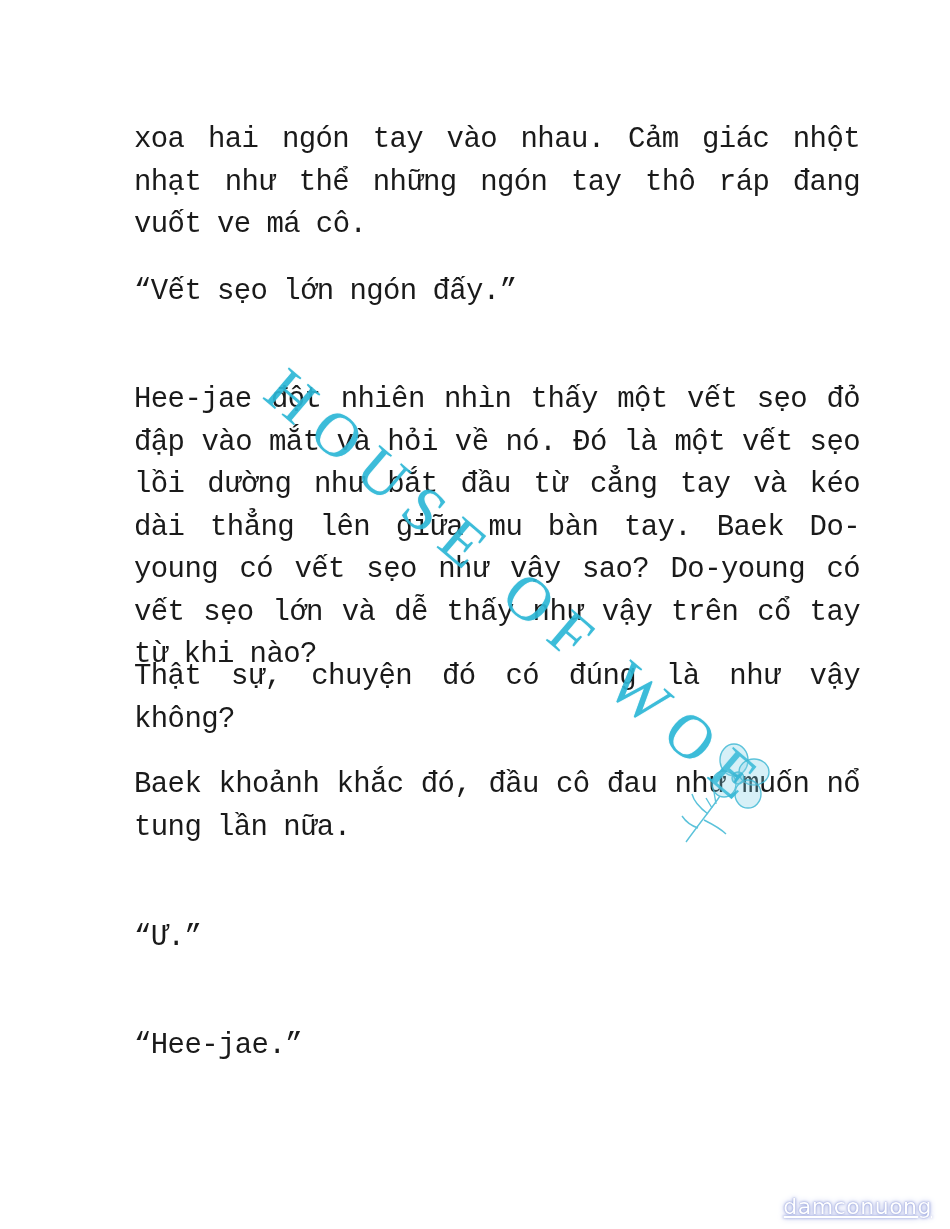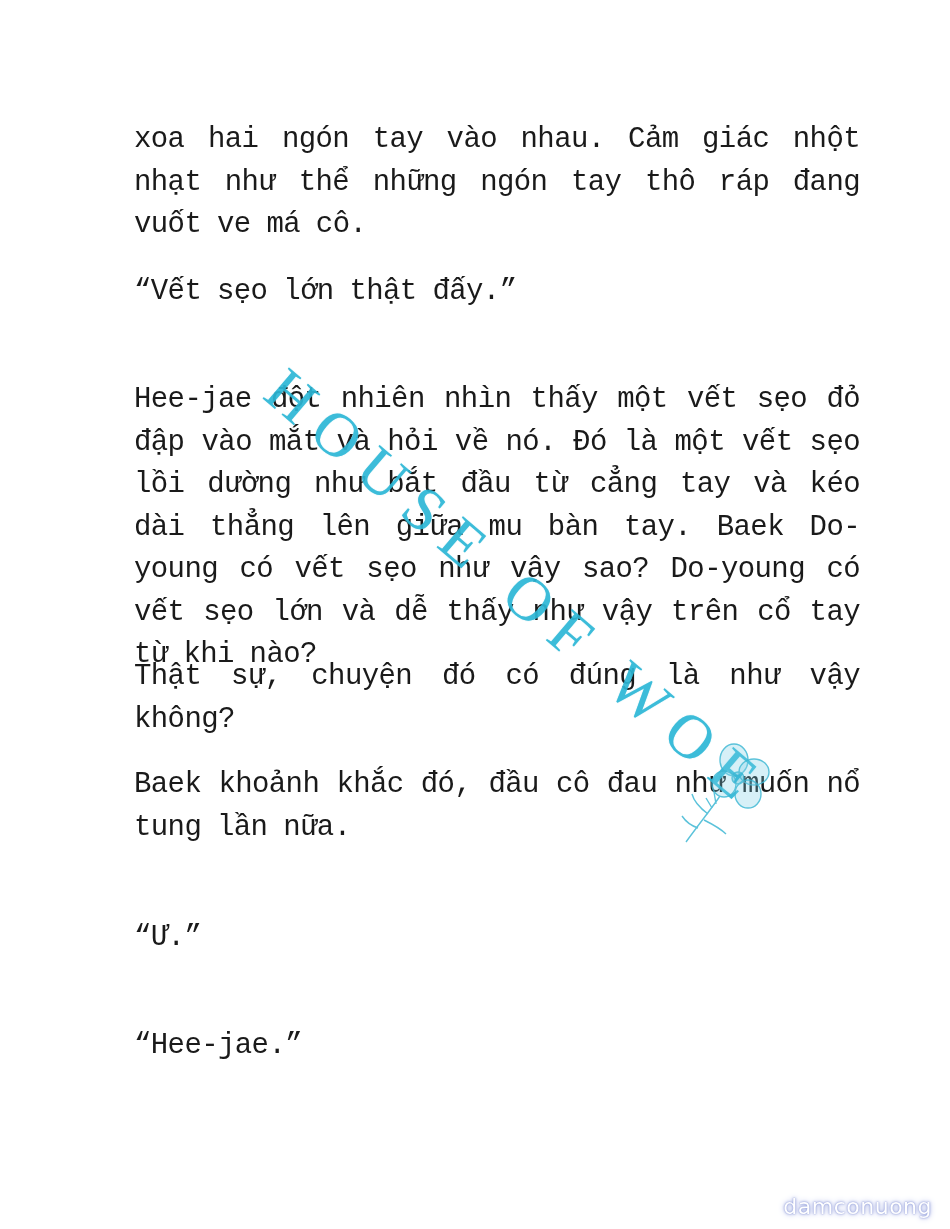--- a/index.html
+++ b/index.html
@@ -64,28 +64,29 @@
       right: 18px;
       bottom: 10px;
       font-family: "DejaVu Sans", "Liberation Sans", sans-serif;
       font-size: 22px;
       color: #ffffff;
       letter-spacing: 0.5px;
       text-shadow:
         0 0 3px #8a97d8,
         0 0 6px #a9b3e6,
         0 0 1px #7c89d0;
+      text-decoration: underline;
     }
   </style>
 </head>
 <body>
 
 <div class="page">
   <p class="para" style="top:0px">xoa hai ngón tay vào nhau. Cảm giác nhột nhạt như thể những ngón tay thô ráp đang vuốt ve má cô.</p>
-  <p class="para" style="top:152px">“Vết sẹo lớn thật đấy.”</p>
+  <p class="para" style="top:152px">“Vết sẹo lớn ngón đấy.”</p>
   <p class="para" style="top:260px">Hee-jae đột nhiên nhìn thấy một vết sẹo đỏ đập vào mắt và hỏi về nó. Đó là một vết sẹo lồi dường như bắt đầu từ cẳng tay và kéo dài thẳng lên giữa mu bàn tay. Baek Do-young có vết sẹo như vậy sao? Do-young có vết sẹo lớn và dễ thấy như vậy trên cổ tay từ khi nào?</p>
   <p class="para" style="top:537px">Thật sự, chuyện đó có đúng là như vậy không?</p>
   <p class="para" style="top:645px">Baek khoảnh khắc đó, đầu cô đau như muốn nổ tung lần nữa.</p>
   <p class="para" style="top:798px">“Ư.”</p>
   <p class="para" style="top:906px">“Hee-jae.”</p>
 </div>
 
 <div class="watermark">HOUSE OF WOE</div>
 
 <svg class="flower" viewBox="0 0 110 110" xmlns="http://www.w3.org/2000/svg">

